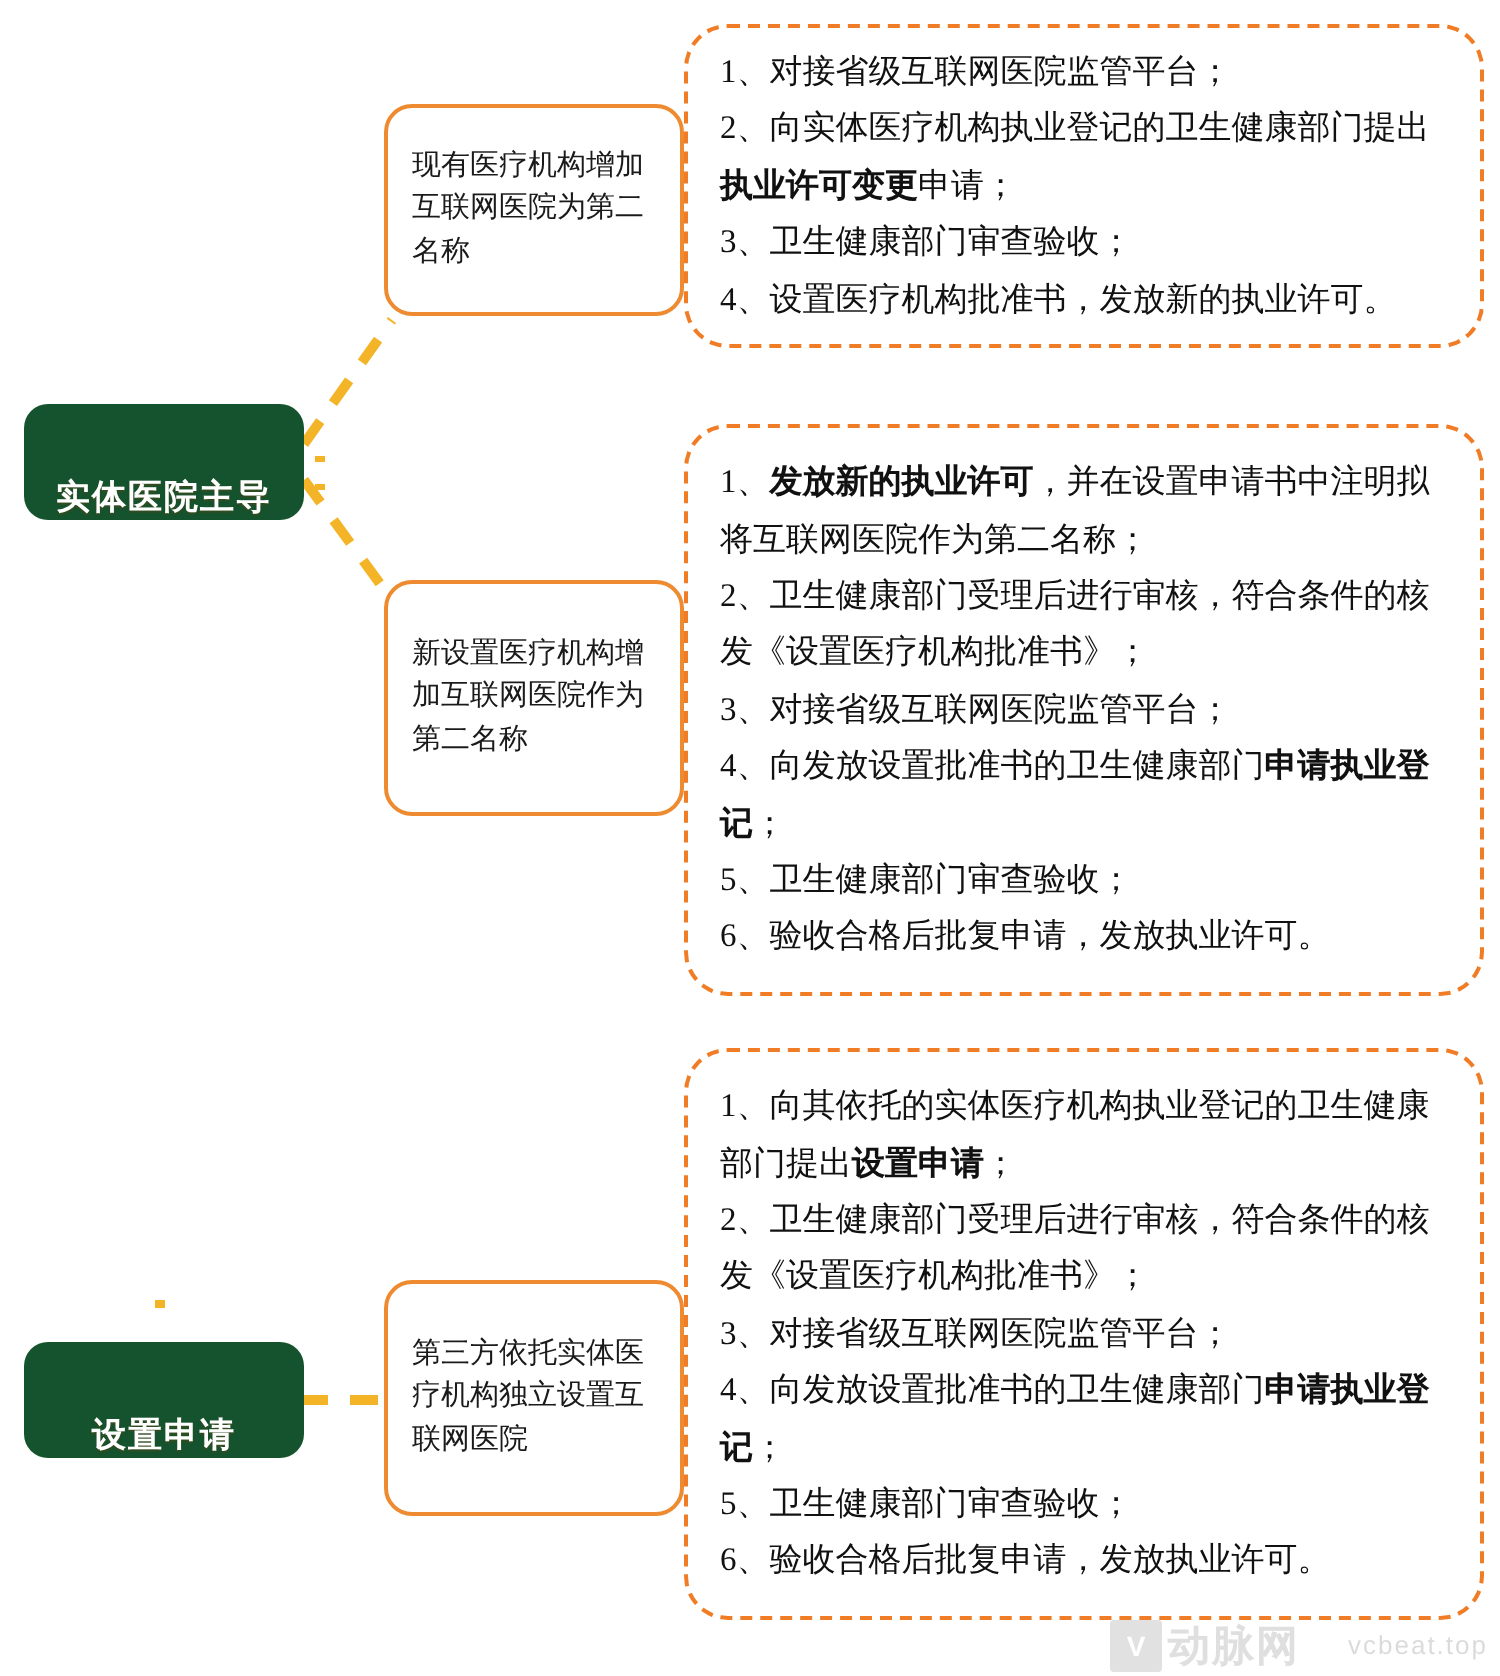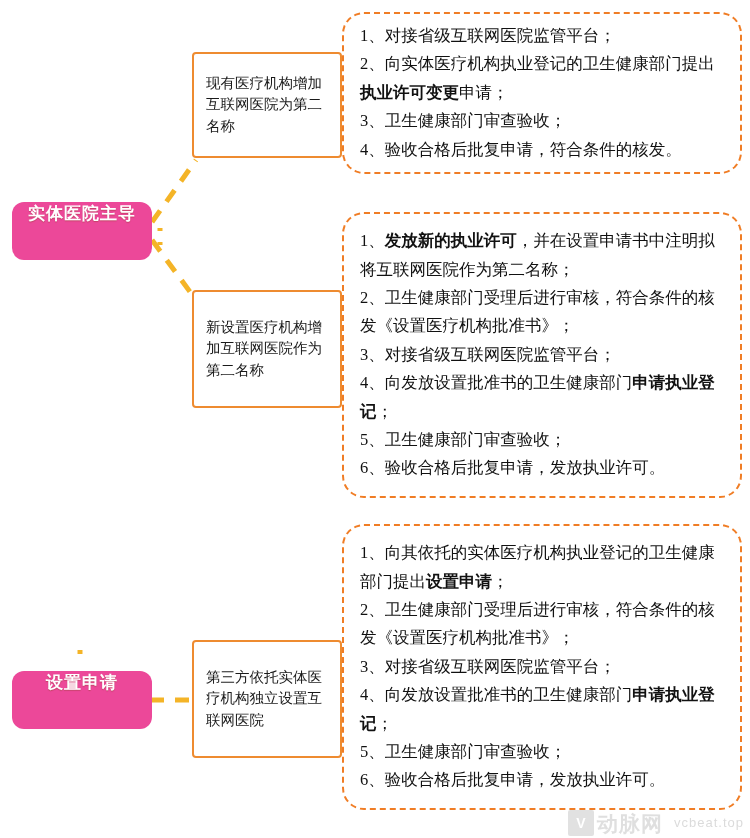--- a/index.html
+++ b/index.html
@@ -14,42 +14,42 @@
     position: relative;
     width: 750px;
     height: 838px;
     background: #ffffff;
     overflow: hidden;
   }
 
   
   .driver-box {
     position: absolute;
-    background: #ec4899;
+    background: #14532d;
     border-radius: 12px;
     display: flex;
-    align-items: flex-start;
+    align-items: flex-end;
     justify-content: center;
     box-sizing: border-box;
   }
   .driver-label {
     color: #ffffff;
     font-size: 17px;
     font-weight: bold;
     letter-spacing: 1px;
     text-shadow: 0 1px 1px rgba(120,60,10,0.35);
     white-space: nowrap;
   }
 
   
   .cat-box {
     position: absolute;
     background: #ffffff;
     border: 2px solid #EE8B30;
-    border-radius: 4px;
+    border-radius: 14px;
     box-sizing: border-box;
     display: flex;
     align-items: center;
     padding: 6px 4px 6px 12px;
   }
   .cat-label {
     color: #1a1a1a;
     font-size: 14.5px;
     line-height: 1.45;
     letter-spacing: 0px;
@@ -113,21 +113,21 @@
     font-size: 21px;
     font-weight: bold;
     color: #C6C6C6;
     letter-spacing: 1px;
     line-height: 1;
   }
   .wm-en {
     font-size: 13px;
     color: #BEBEBE;
     letter-spacing: 1px;
-    margin-left: 8px;
+    margin-left: 21px;
     line-height: 1;
     padding-bottom: 2px;
   }
 </style>
 </head>
 <body>
 
 <div id="canvas">
 
   <svg class="connector" x="0" y="0" width="750" height="838" viewBox="0 0 750 838" style="left:0; top:0;">
@@ -160,21 +160,21 @@
   </div>
 
   <div class="cat-box" style="left:192px; top:640px; width:150px; height:118px;">
     <span class="cat-label">第三方依托实体医疗机构独立设置互联网医院</span>
   </div>
 
   <div class="detail-box" style="left:342px; top:12px; width:400px; height:162px;">
       <div class="detail-line"><span>1、</span><span>对接省级互联网医院监管平台；</span></div>
       <div class="detail-line"><span>2、</span><span>向实体医疗机构执业登记的卫生健康部门提出</span><b>执业许可变更</b><span>申请；</span></div>
       <div class="detail-line"><span>3、</span><span>卫生健康部门审查验收；</span></div>
-      <div class="detail-line"><span>4、</span><span>验收合格后批复申请，符合条件的核发。</span></div>
+      <div class="detail-line"><span>4、</span><span>设置医疗机构批准书，发放新的执业许可。</span></div>
     </div>
 
   <div class="detail-box" style="left:342px; top:212px; width:400px; height:286px;">
       <div class="detail-line"><span>1、</span><b>发放新的执业许可</b><span>，并在设置申请书中注明拟将互联网医院作为第二名称；</span></div>
       <div class="detail-line"><span>2、</span><span>卫生健康部门受理后进行审核，符合条件的核发《设置医疗机构批准书》；</span></div>
       <div class="detail-line"><span>3、</span><span>对接省级互联网医院监管平台；</span></div>
       <div class="detail-line"><span>4、</span><span>向发放设置批准书的卫生健康部门</span><b>申请执业登记</b><span>；</span></div>
       <div class="detail-line"><span>5、</span><span>卫生健康部门审查验收；</span></div>
       <div class="detail-line"><span>6、</span><span>验收合格后批复申请，发放执业许可。</span></div>
     </div>

